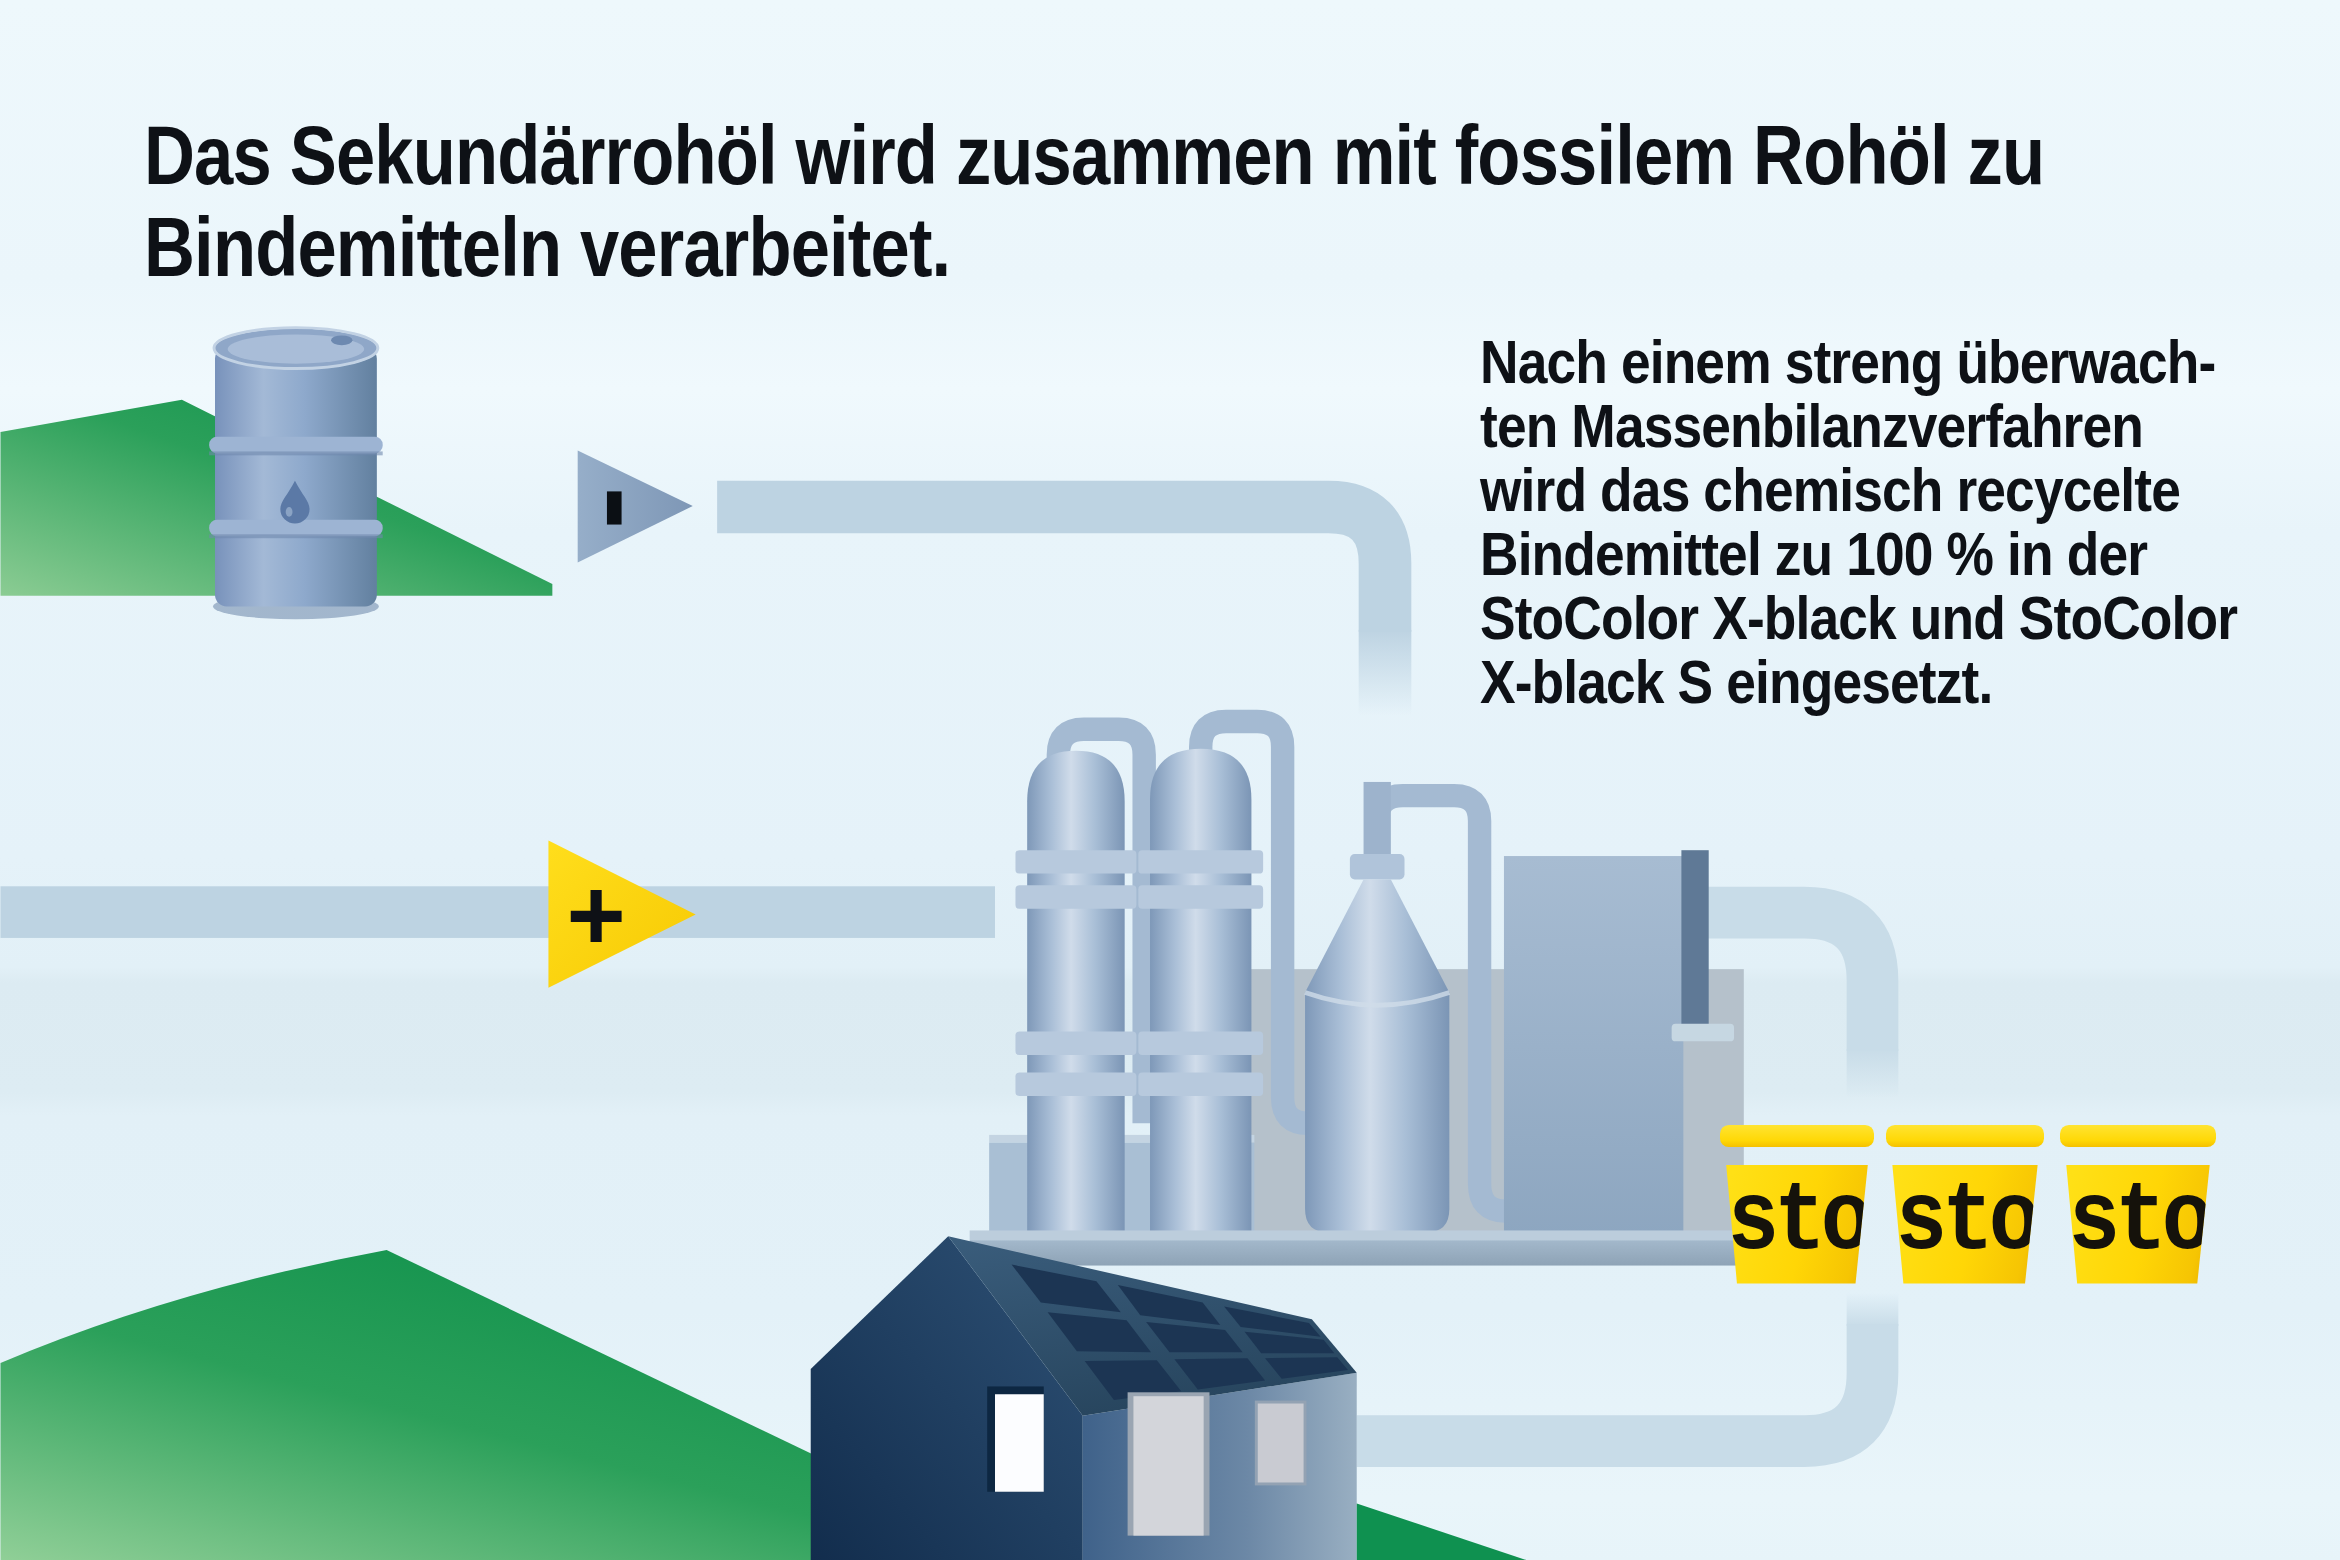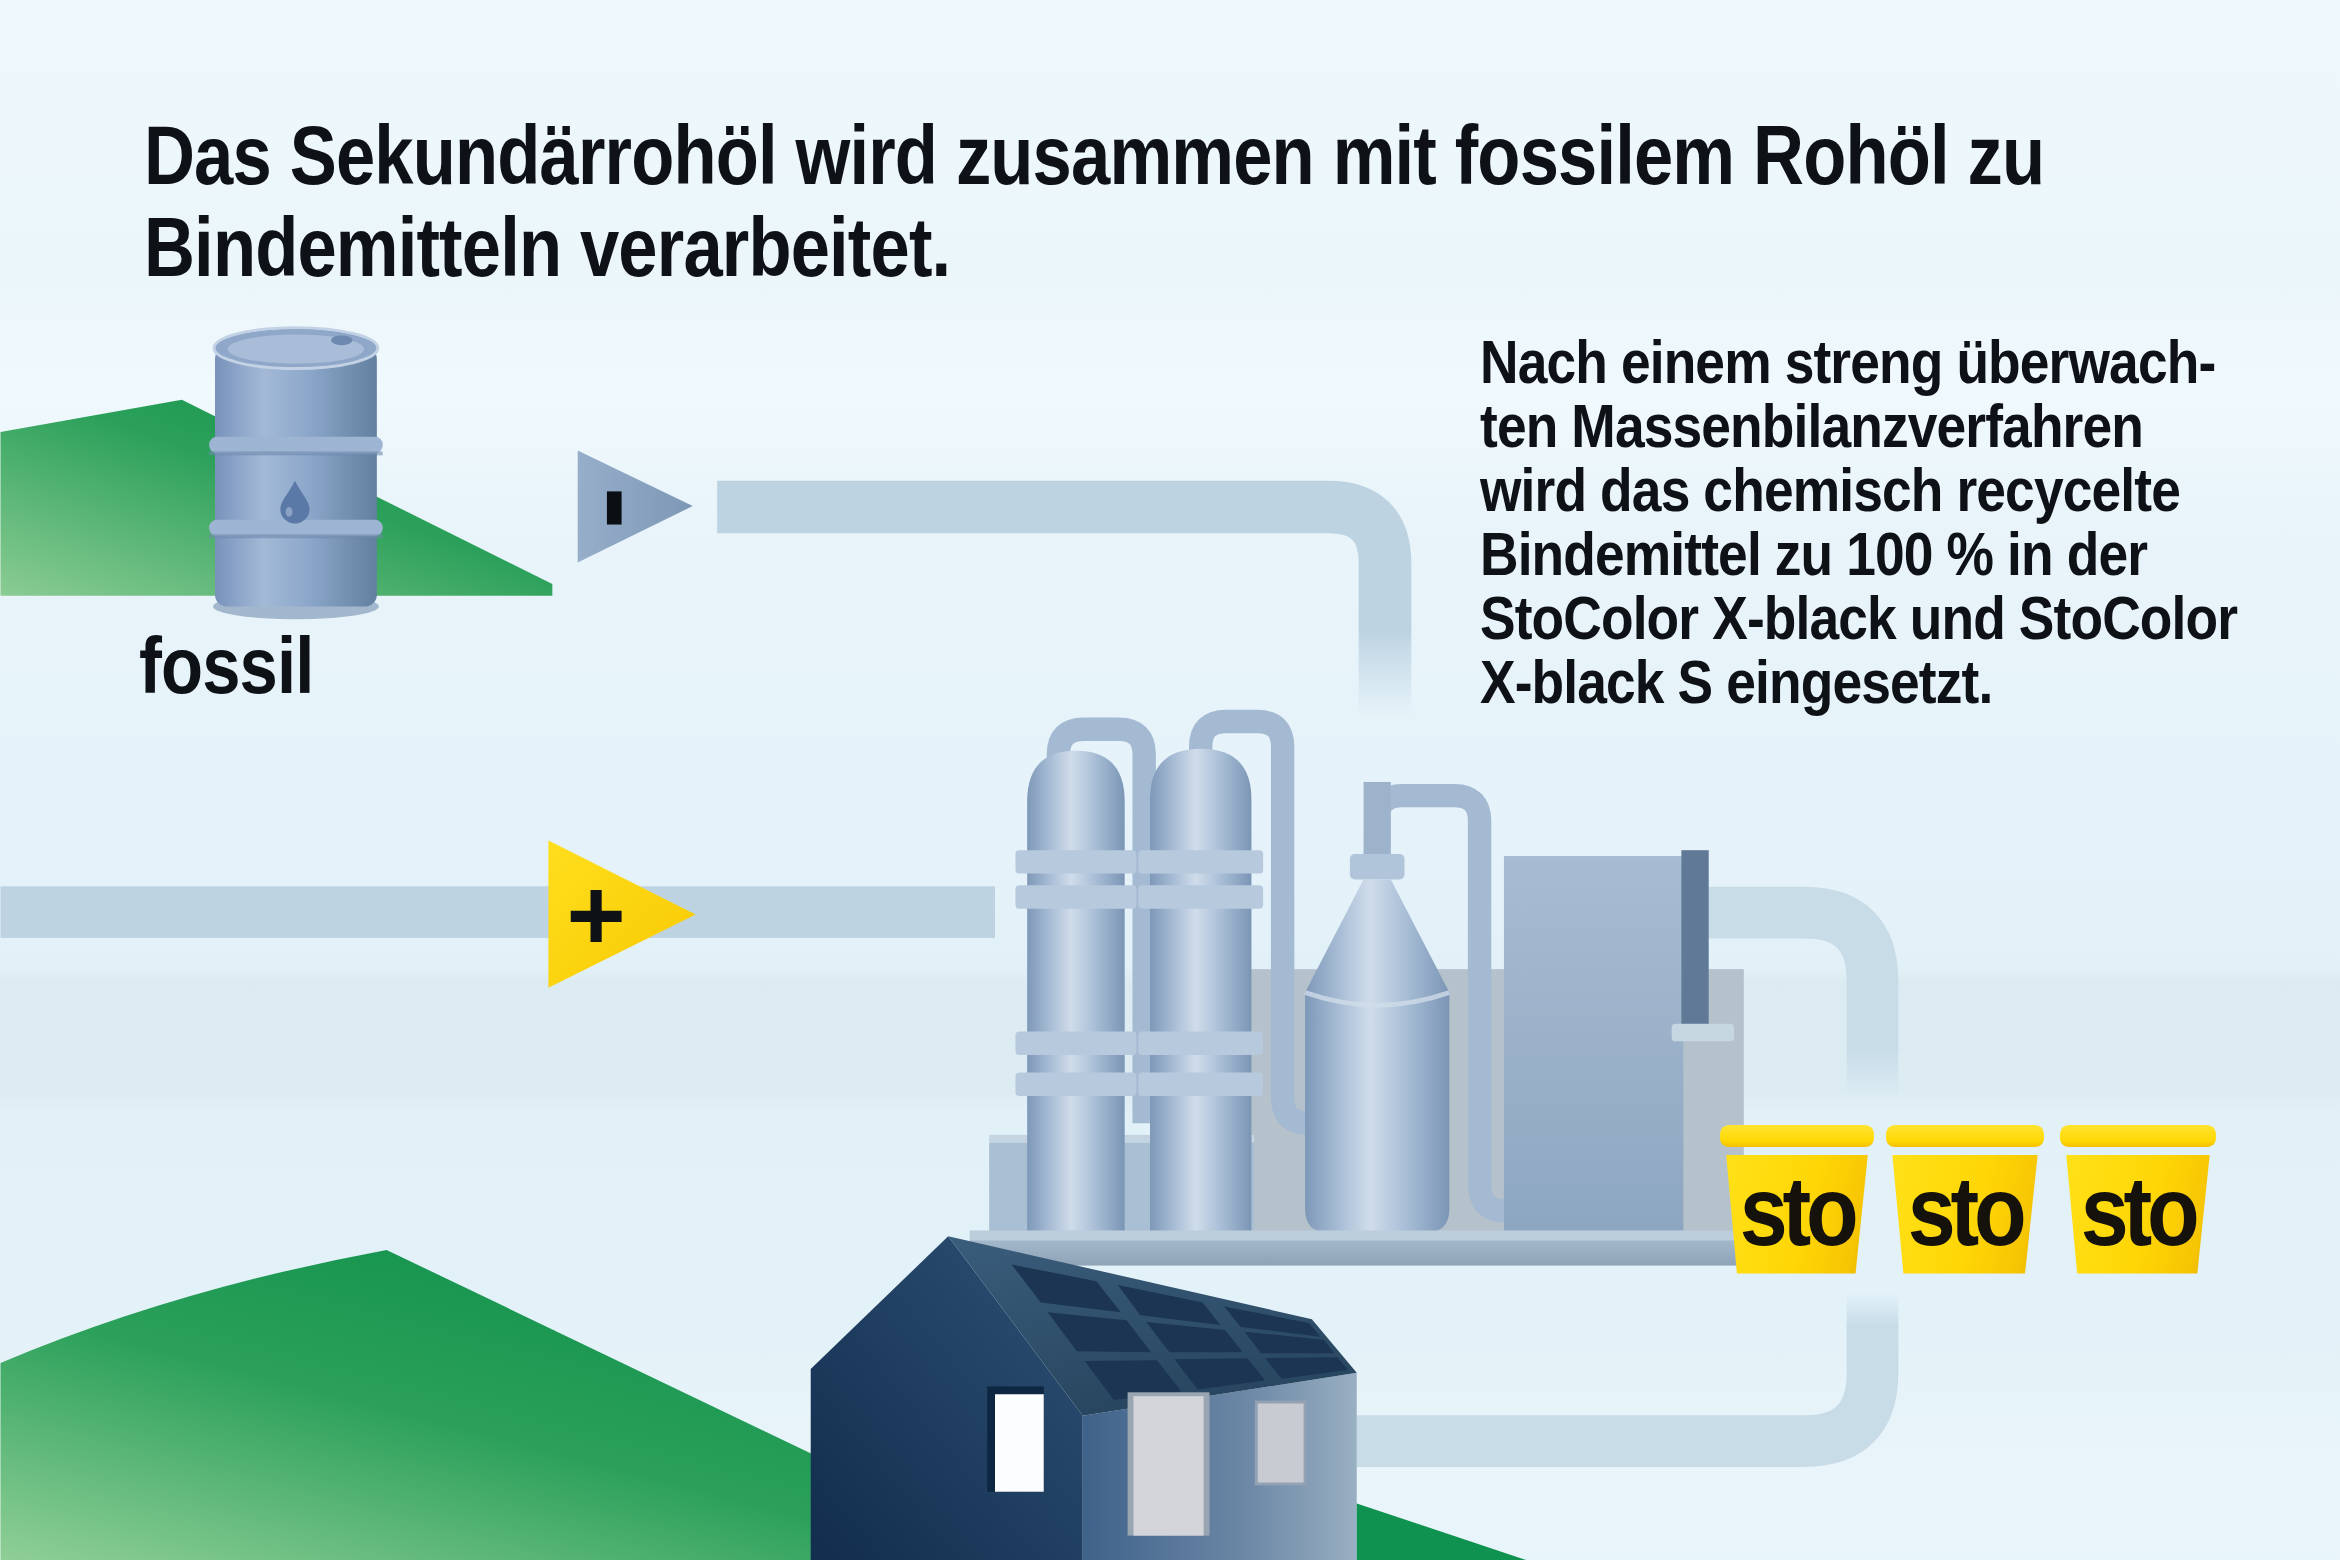--- a/index.html
+++ b/index.html
@@ -15,24 +15,24 @@
   .txt{position:absolute;z-index:3;color:#0e1116;font-weight:bold;}
   .cond{display:inline-block;transform:scaleX(.84);transform-origin:0 50%;white-space:nowrap;letter-spacing:-1px;}
   #title{left:144px;top:109px;font-size:84px;line-height:92px;}
   #annotation{left:1480px;top:330px;font-size:62px;line-height:64px;}
   #annotation .cond{transform:scaleX(.86);}
   #fossil-label{left:139px;top:620px;font-size:80px;}
   #fossil-label .cond{transform:scaleX(.86);}
   .bucket{position:absolute;z-index:4;height:142px;}
   .bucket .lip{height:21.5px;border-radius:8.8px;
     background:linear-gradient(180deg,#ffe432 0%,#ffd806 70%,#f5c100 100%);}
-  .bucket .bkt-body{height:119px;margin-top:8px;
+  .bucket .bkt-body{height:119px;margin-top:18px;
     clip-path:polygon(4% 0,96% 0,88% 100%,11% 100%);
     background:linear-gradient(105deg,#ffe016 8%,#ffd606 55%,#f6c503 85%,#e6ae00 100%);
-    display:flex;align-items:center;justify-content:center;}
+    display:flex;align-items:center;justify-content:center;font-family:Liberation Mono, monospace;}
   .sto-logo{font-size:98px;font-weight:bold;color:#15120b;letter-spacing:-5.9px;
     display:inline-block;transform:scaleX(.88);padding-bottom:5.9px;}
   #bucket-1{left:1720px;top:1125px;width:154px;}
   #bucket-2{left:1886px;top:1125px;width:158px;}
   #bucket-3{left:2060px;top:1125px;width:156px;}
 </style>
 </head>
 <body>
 
 <div id="stage">
@@ -209,23 +209,20 @@
 
 <div id="annotation" class="txt">
   <div><span class="cond">Nach einem streng überwach-</span></div>
   <div><span class="cond">ten Massenbilanzverfahren</span></div>
   <div><span class="cond">wird das chemisch recycelte</span></div>
   <div><span class="cond">Bindemittel zu 100 % in der</span></div>
   <div><span class="cond">StoColor X-black und StoColor</span></div>
   <div><span class="cond">X-black S eingesetzt.</span></div>
 </div>
 
-<div id="fossil-label" class="txt">
-  <span class="cond">fossil</span>
-</div>
 
 <div class="bucket" id="bucket-1">
   <div class="lip"></div>
   <div class="bkt-body">
     <span class="sto-logo">sto</span>
   </div>
 </div>
 <div class="bucket" id="bucket-2">
   <div class="lip"></div>
   <div class="bkt-body">

